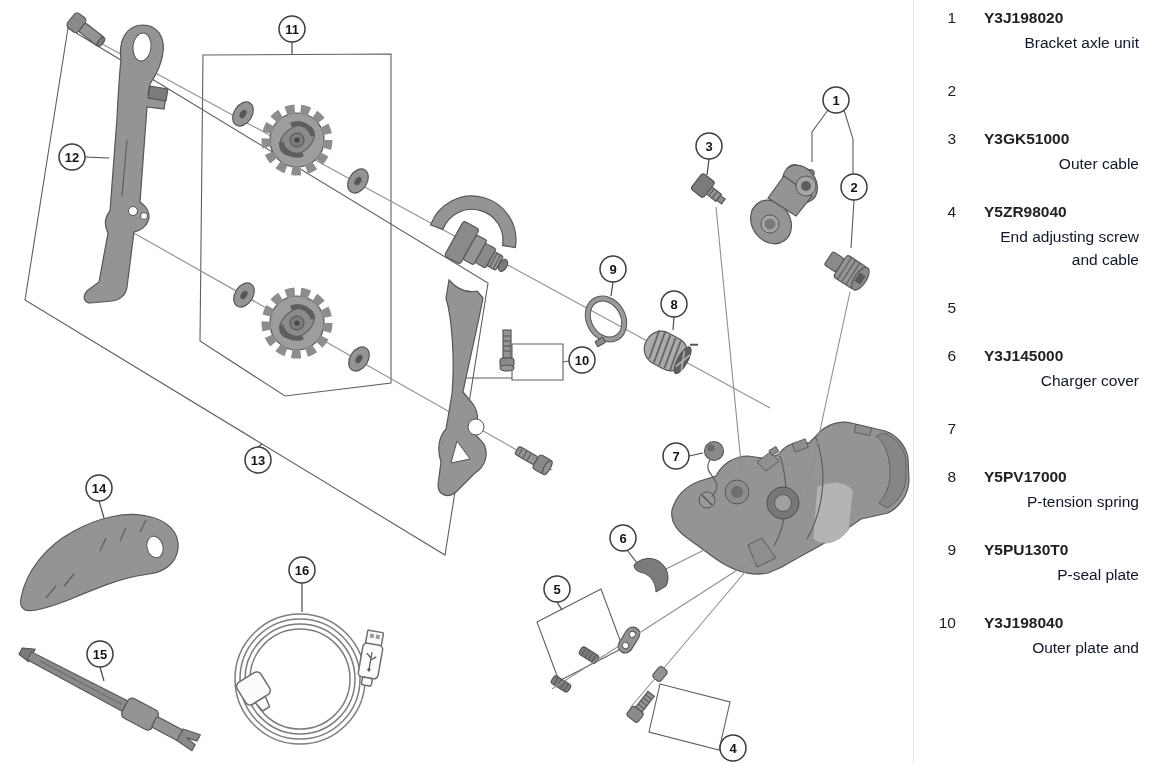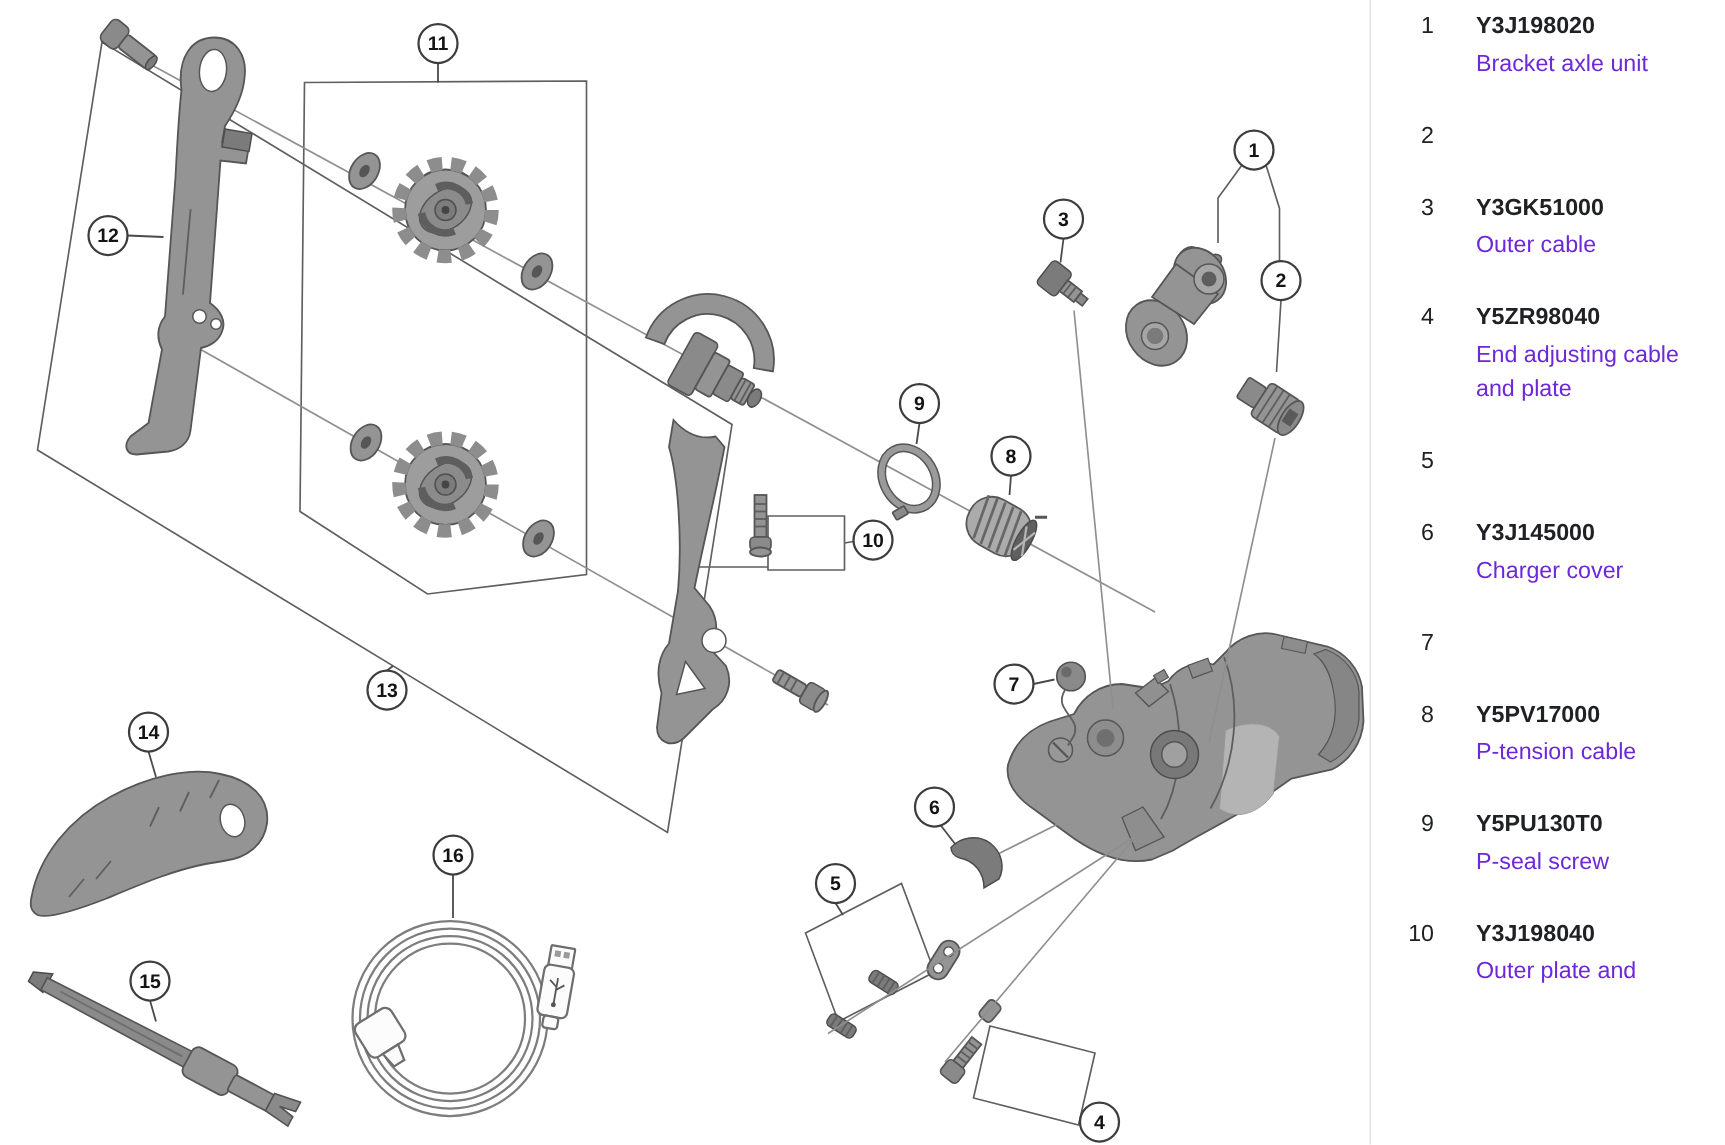--- a/index.html
+++ b/index.html
@@ -8,21 +8,21 @@
   .stage{position:relative;width:1150px;height:763px;background:#fff;}
   .diagram{position:absolute;left:0;top:0;}
 
   
   .panel{position:absolute;left:913px;top:0;width:237px;height:763px;box-sizing:border-box;
          border-left:1px solid #e4e4e4;padding:7px 0 0 16px;background:#fff;}
   .prow{display:flex;margin-bottom:26px;}
   .pnum{flex:none;width:26px;text-align:right;font-size:15.5px;line-height:22px;color:#202124;}
   .pinfo{margin-left:28px;width:155px;}
   .pcode{font-weight:700;font-size:15.5px;line-height:22px;color:#202124;margin-bottom:2px;}
-  .pdesc{font-size:15.5px;line-height:23px;color:#6d28d9;}
+  .pdesc{font-size:15.5px;line-height:23px;color:#0f172a;text-align:right;}
 
   
   .g1{fill:none;stroke:#5f5f5f;stroke-width:1.1;}
   .g2{fill:none;stroke:#8f8f8f;stroke-width:1.1;}
   .ld{fill:none;stroke:#4a4a4a;stroke-width:1.2;}
   .p1{fill:#949494;stroke:#565656;stroke-width:1.2;}
   .p2{fill:#8a8a8a;stroke:#545454;stroke-width:1.1;}
   .p3{fill:#7b7b7b;stroke:#4c4c4c;stroke-width:1;}
   .p4{fill:#a6a6a6;stroke:#565656;stroke-width:1;}
   .hl{fill:#ffffff;stroke:#565656;stroke-width:1;}
@@ -391,48 +391,48 @@
       <div class="pnum">3</div>
       <div class="pinfo">
           <div class="pcode">Y3GK51000</div>
       <div class="pdesc">Outer cable</div>
         </div>
     </div>
     <div class="prow">
       <div class="pnum">4</div>
       <div class="pinfo">
           <div class="pcode">Y5ZR98040</div>
-      <div class="pdesc">End adjusting cable and plate</div>
+      <div class="pdesc">End adjusting screw and cable</div>
         </div>
     </div>
     <div class="prow">
       <div class="pnum">5</div>
     </div>
     <div class="prow">
       <div class="pnum">6</div>
       <div class="pinfo">
           <div class="pcode">Y3J145000</div>
       <div class="pdesc">Charger cover</div>
         </div>
     </div>
     <div class="prow">
       <div class="pnum">7</div>
     </div>
     <div class="prow">
       <div class="pnum">8</div>
       <div class="pinfo">
           <div class="pcode">Y5PV17000</div>
-      <div class="pdesc">P-tension cable</div>
+      <div class="pdesc">P-tension spring</div>
         </div>
     </div>
     <div class="prow">
       <div class="pnum">9</div>
       <div class="pinfo">
           <div class="pcode">Y5PU130T0</div>
-      <div class="pdesc">P-seal screw</div>
+      <div class="pdesc">P-seal plate</div>
         </div>
     </div>
     <div class="prow">
       <div class="pnum">10</div>
       <div class="pinfo">
           <div class="pcode">Y3J198040</div>
       <div class="pdesc">Outer plate and</div>
         </div>
     </div>
   </aside>

